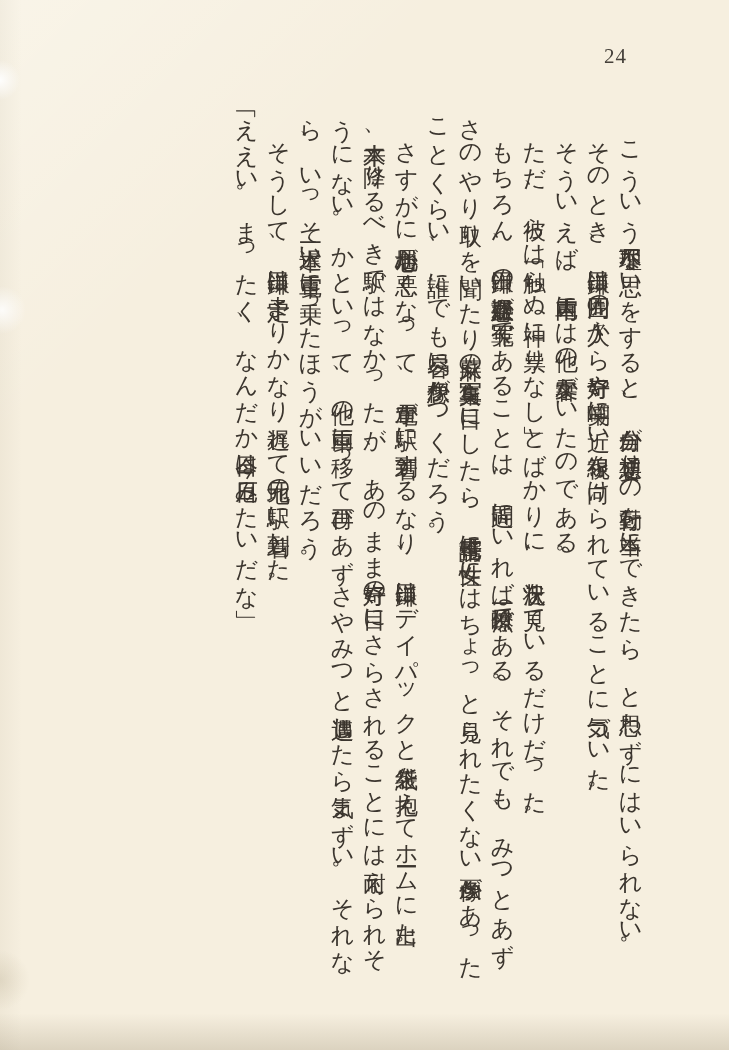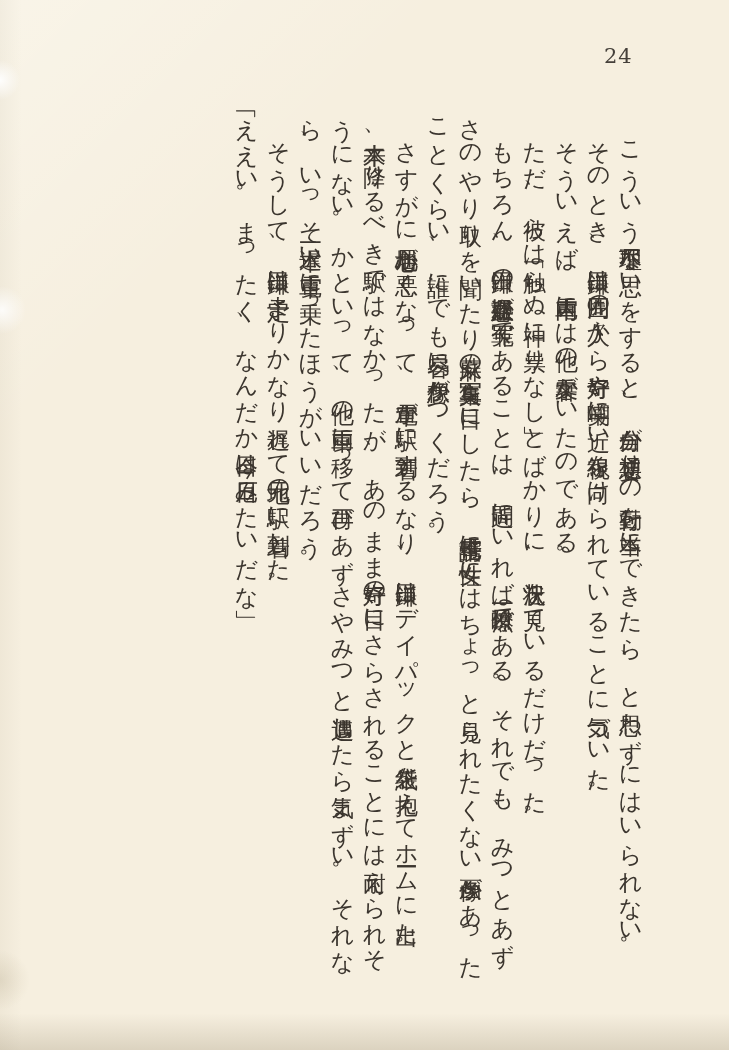--- a/index.html
+++ b/index.html
@@ -23,20 +23,21 @@
     overflow: hidden;
     font-family: "DejaVu Serif", "Liberation Serif", serif;
   }
   .page-number {
     position: absolute;
     top: 44px;
     left: 604px;
     font-size: 21px;
     letter-spacing: 1px;
     color: #45403a;
+    font-family: Liberation Serif, serif;
   }
   .text-body {
     position: absolute;
     top: 103px;
     right: 82px;
     height: 875px;
     writing-mode: vertical-rl;
     -webkit-writing-mode: vertical-rl;
     text-orientation: mixed;
     font-size: 23px;

